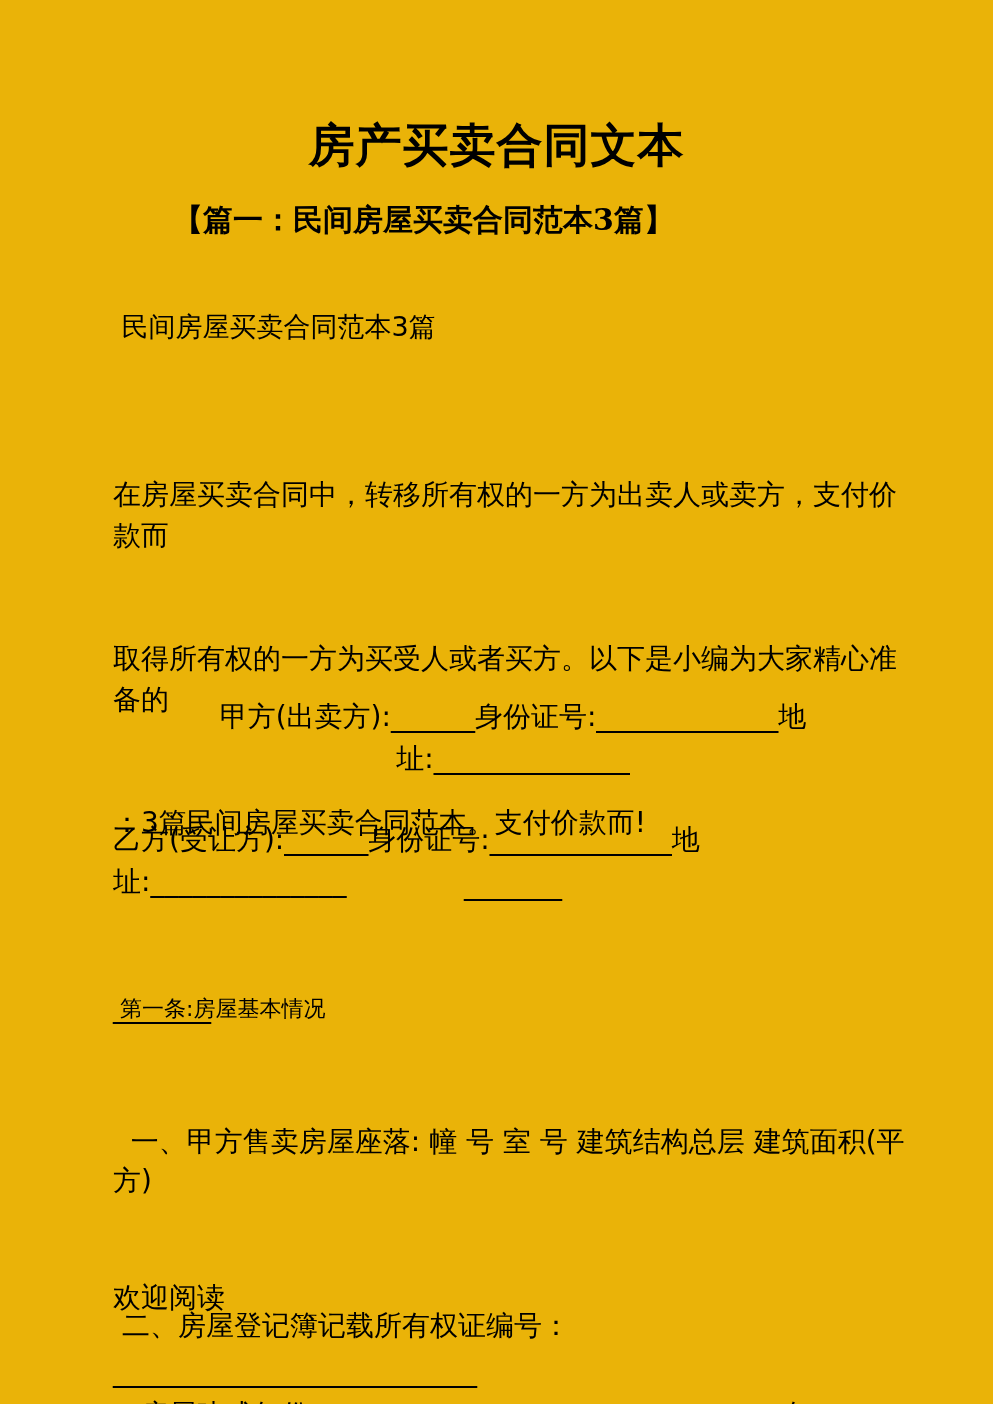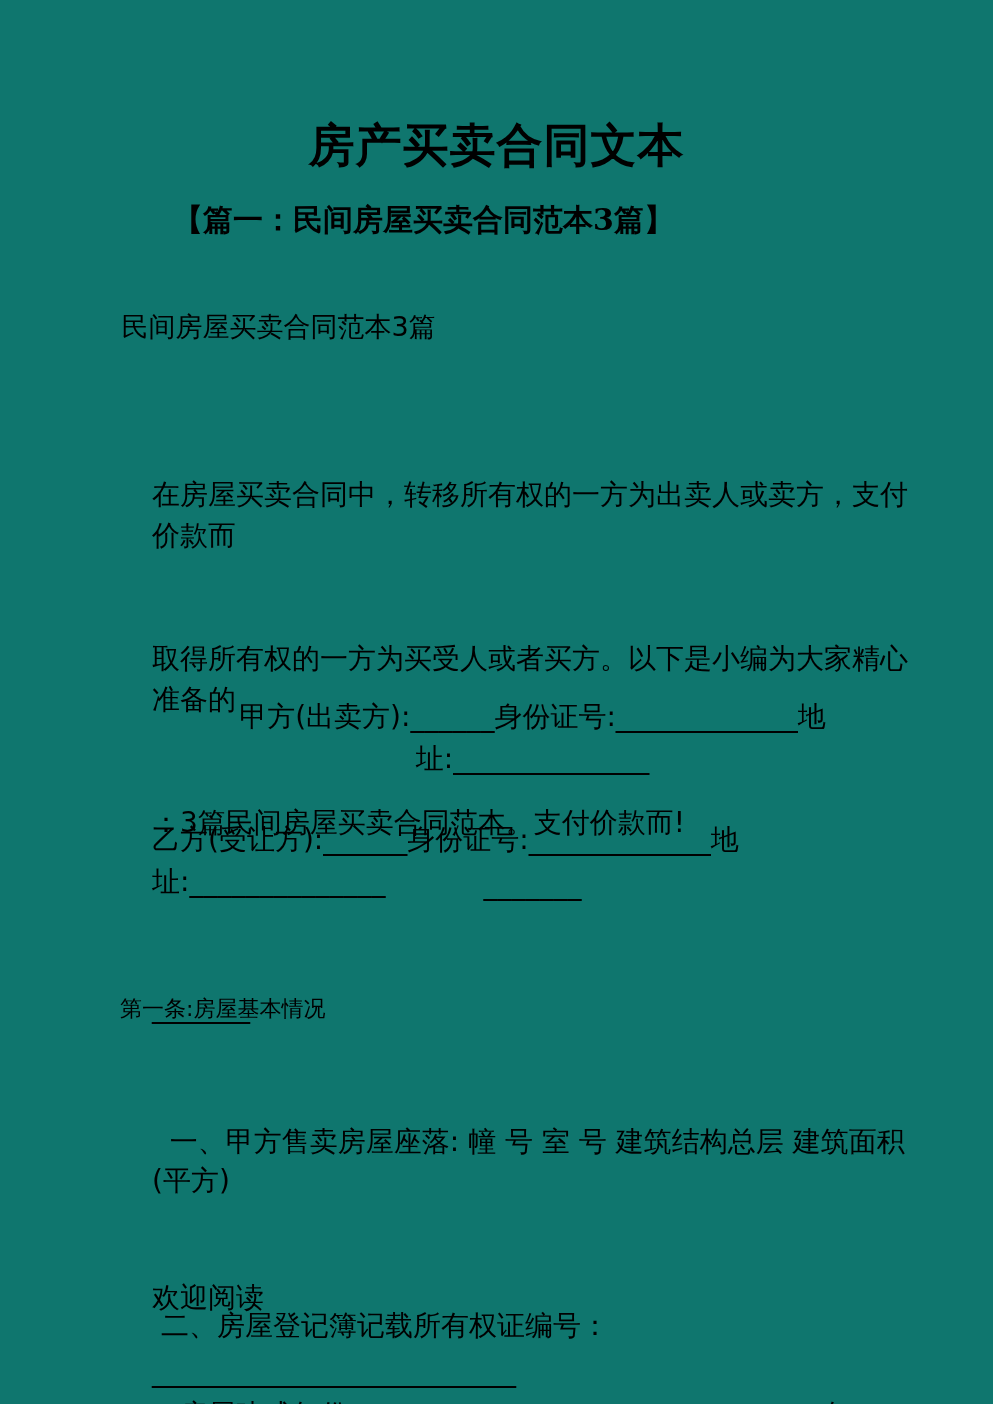--- a/index.html
+++ b/index.html
@@ -4,21 +4,21 @@
 <style>
   * { margin: 0; padding: 0; box-sizing: border-box; }
   html, body {
     background: #ffffff;
     font-family: "DejaVu Sans", sans-serif;
   }
   .page {
     position: relative;
     width: 993px;
     height: 1404px;
-    background: #0f766e;
+    background: #eab308;
     color: #000000;
     overflow: hidden;
   }
   .abs {
     position: absolute;
     white-space: pre-wrap;
     color: #000000;
   }
   .doc-title {
     left: 0; top: 116px; width: 993px;
@@ -46,21 +46,21 @@
   }
   .h-intro      { top: 309px;  line-height: 36px; font-size: 27px; }
   .para-intro   { top: 392px;  line-height: 41px; }
   .h-one        { top: 523px;  line-height: 36px; font-size: 27px; }
   .party-a      { top: 612px;  line-height: 42px; text-align: center; }
   .party-b      { top: 735px;  line-height: 42px; }
   .para-legal   { top: 858px;  line-height: 40px; }
   .h-article    { top: 991px;  line-height: 36px; font-size: 22px; }
   .para-house   { top: 1044px; line-height: 39px; }
   .para-reg     { top: 1211px; line-height: 46px; }
-  .line { min-height: 1em; margin-left: 39px; }
+  .line { min-height: 1em; }
 </style>
 </head>
 <body>
 
 <div class="page">
 
   <div class="abs doc-title">房产买卖合同文本</div>
 
   <div class="abs doc-subtitle">【篇一：民间房屋买卖合同范本3篇】</div>
 

